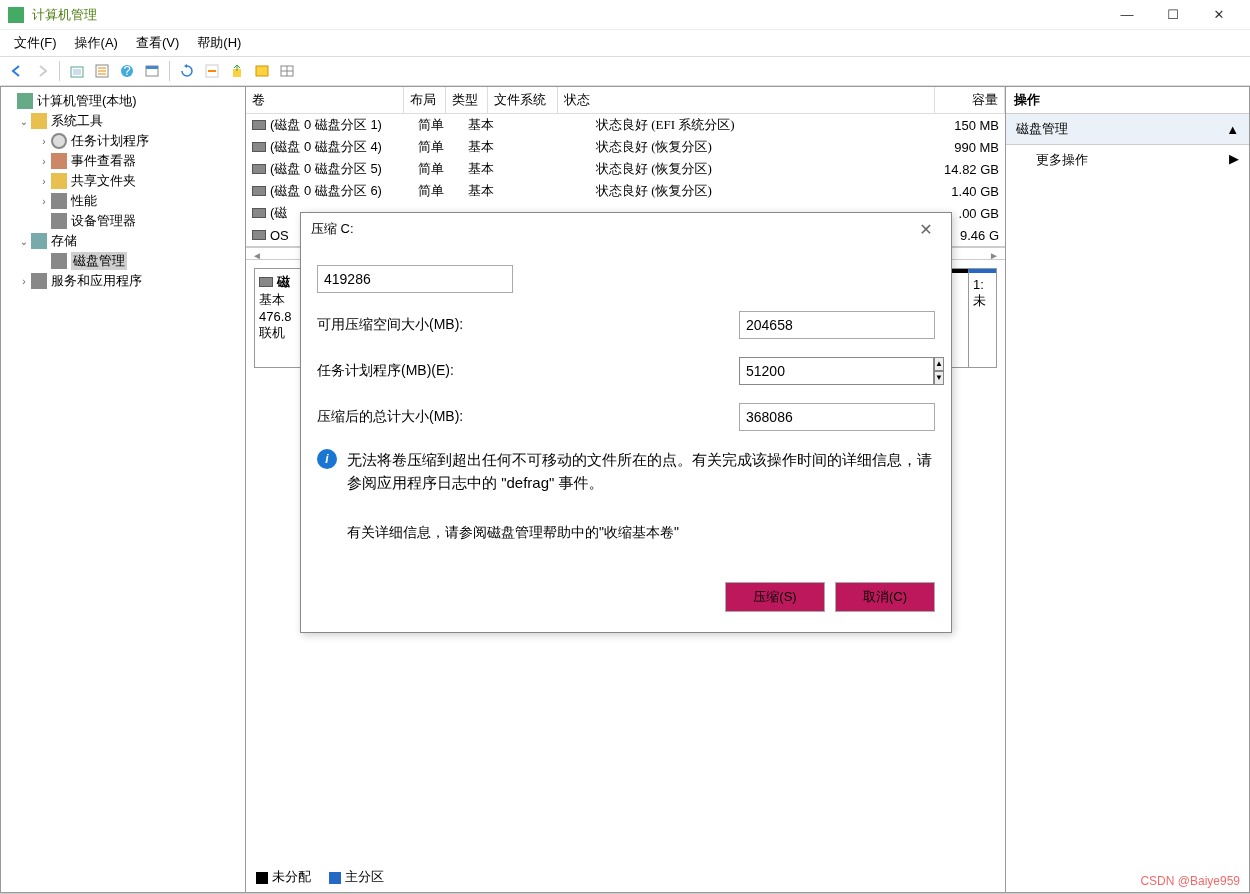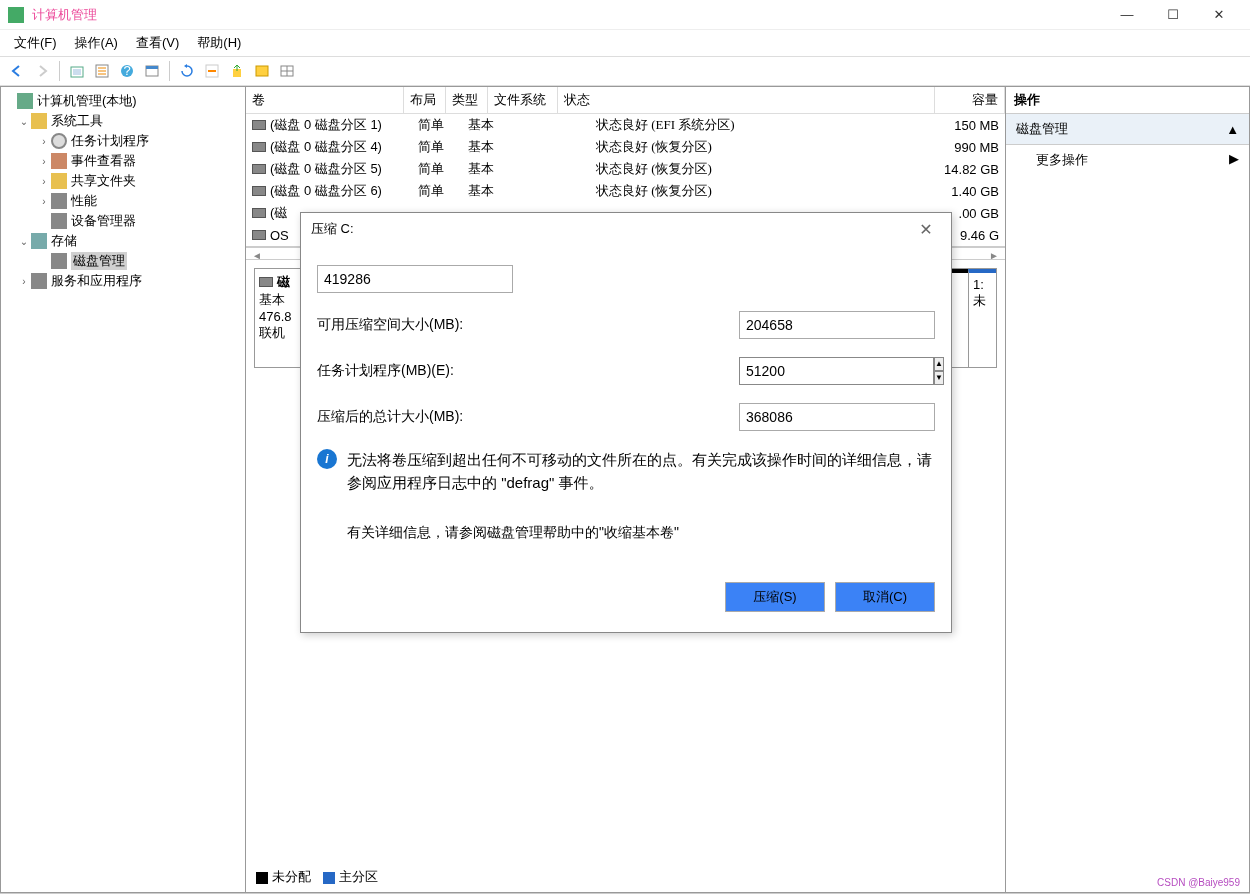--- a/index.html
+++ b/index.html
@@ -1,21 +1,21 @@
 <!DOCTYPE html>
 <html><head>
 <meta charset="utf-8">
 <style>
 * { box-sizing: border-box; margin: 0; padding: 0; font-family: "Microsoft YaHei", "Segoe UI", sans-serif; font-size: 13px; }
 body { background: #fff; width: 1250px; height: 894px; overflow: hidden; position: relative; }
 
 
 .titlebar { height: 30px; display: flex; align-items: center; padding: 0 8px; border-bottom: 1px solid #eee; }
 .titlebar .app-icon { width: 16px; height: 16px; margin-right: 8px; background: #4a6; }
-.titlebar .title { flex: 1; color: #ec4899; }
+.titlebar .title { flex: 1; color: #4d7c0f; }
 .titlebar .win-btn { width: 46px; height: 30px; display: flex; align-items: center; justify-content: center; color: #333; cursor: pointer; }
 
 
 .menubar { height: 26px; display: flex; align-items: center; padding: 0 14px; gap: 18px; }
 .menubar span { cursor: pointer; }
 
 
 .toolbar { height: 30px; border-top: 1px solid #ddd; border-bottom: 1px solid #ddd; display: flex; align-items: center; padding: 0 6px; gap: 3px; }
 .toolbar .tbtn { width: 22px; height: 22px; display: flex; align-items: center; justify-content: center; border: 1px solid transparent; cursor: pointer; }
 .toolbar .sep { width: 1px; height: 20px; background: #ccc; margin: 0 3px; }
@@ -45,21 +45,21 @@
 .c-status { flex: 1; font-family: Liberation Serif, serif; }
 .c-cap { width: 70px; text-align: right; }
 .disk-ic { width:14px; height:10px; background:#888; border:1px solid #555; display:inline-block; }
 
 
 .disk-graphic { margin-top: 6px; border-top: 1px solid #ccc; flex:1; padding: 8px; position:relative; }
 .disk-row { display:flex; border:1px solid #999; height:100px; }
 .disk-info { width:46px; border-right:1px solid #999; padding:4px; font-size:12px; overflow:hidden; }
 .disk-parts { flex:1; display:flex; }
 .part { border-top:4px solid #2668c5; border-left:1px solid #999; padding:4px; font-size:12px; overflow:hidden; }
-.legend { position:absolute; bottom:6px; left:10px; display:flex; gap:12px; align-items:center; }
+.legend { position:absolute; bottom:6px; left:10px; display:flex; gap:18px; align-items:center; }
 .leg-sq { width:12px; height:12px; display:inline-block; margin-right:4px; vertical-align:middle; }
 
 
 .action-pane .hdr { background: #fff; padding: 4px 8px; font-weight: bold; border-bottom: 1px solid #ccc; }
 .action-pane .section { background: #eaf1f8; padding: 6px 10px; border-bottom: 1px solid #ccc; display:flex; justify-content:space-between; align-items:center; }
 .action-pane .item { padding: 6px 10px 6px 30px; display:flex; justify-content:space-between; cursor:pointer; }
 
 
 .dialog { position: absolute; left: 300px; top: 212px; width: 652px; background: #fff; border: 1px solid #888; box-shadow: 2px 2px 8px rgba(0,0,0,0.2); }
 .dlg-title { height: 32px; display:flex; align-items:center; padding:0 10px; }
@@ -69,24 +69,24 @@
 .frow { display:flex; align-items:center; margin-bottom: 18px; }
 .frow .flabel { flex:1; font-size:14px; }
 .frow .fval { width: 196px; height:28px; border:1px solid #aaa; padding:2px 6px; font-size:14px; display:flex; align-items:center; }
 .spin-wrap { display:flex; width:196px; }
 .spin-wrap input { flex:1; height:28px; border:1px solid #888; padding:2px 6px; font-size:14px; }
 .spin-btns { width:18px; display:flex; flex-direction:column; }
 .spin-btns button { flex:1; border:1px solid #888; background:#eee; font-size:8px; line-height:1; cursor:pointer; }
 .info-row { display:flex; gap:10px; margin: 10px 0 30px 0; }
 .info-icon { width:20px; height:20px; border-radius:50%; background:#1976d2; color:#fff; display:flex; align-items:center; justify-content:center; font-weight:bold; font-style:italic; font-size:12px; flex-shrink:0; }
 .dlg-btns { display:flex; justify-content:flex-end; gap:10px; padding:10px 0 4px 0; }
-.dlg-btns button { width:100px; height:30px; border:1px solid #aaa; background:#3b82f6; cursor:pointer; font-size:13px; }
-
-
-.watermark { position:absolute; right:10px; bottom:6px; color:#a21caf; font-size:10px; opacity:0.8; white-space:nowrap; }
+.dlg-btns button { width:100px; height:30px; border:1px solid #aaa; background:#be185d; cursor:pointer; font-size:13px; }
+
+
+.watermark { position:absolute; right:10px; bottom:6px; color:#ef4444; font-size:12px; opacity:0.8; white-space:nowrap; }
 
 
 .ic-comp { background:#6a8; }
 .ic-tool { background:#e8c050; }
 .ic-task { background:#ddd; border:2px solid #888; border-radius:50%; }
 .ic-event { background:#c86; }
 .ic-share { background:#e8c050; }
 .ic-perf { background:#888; }
 .ic-dev { background:#888; }
 .ic-store { background:#7aa; }

